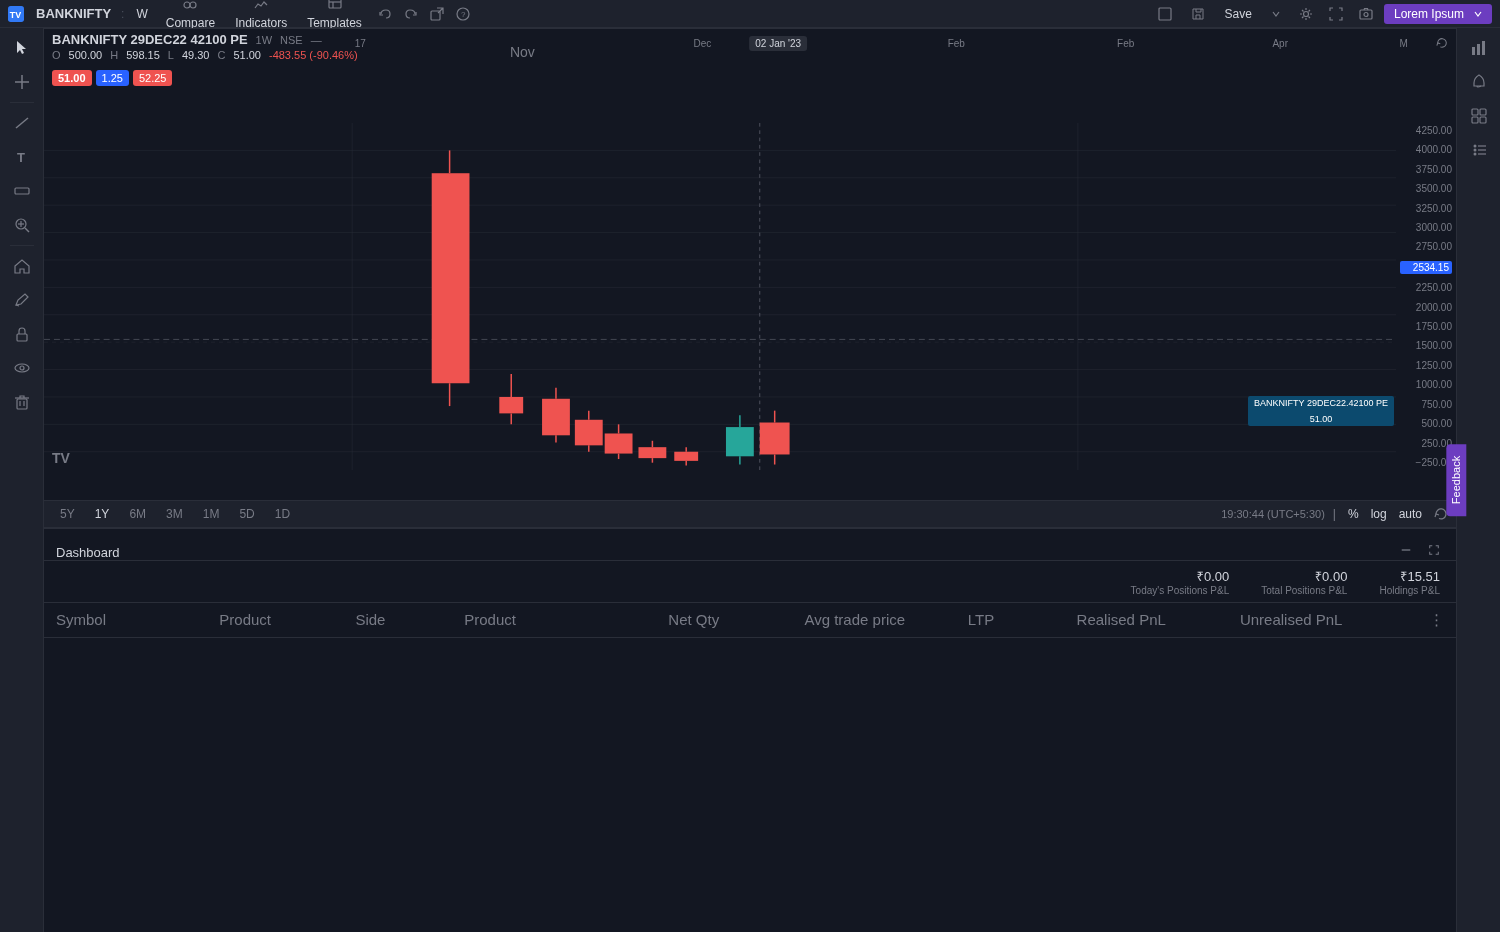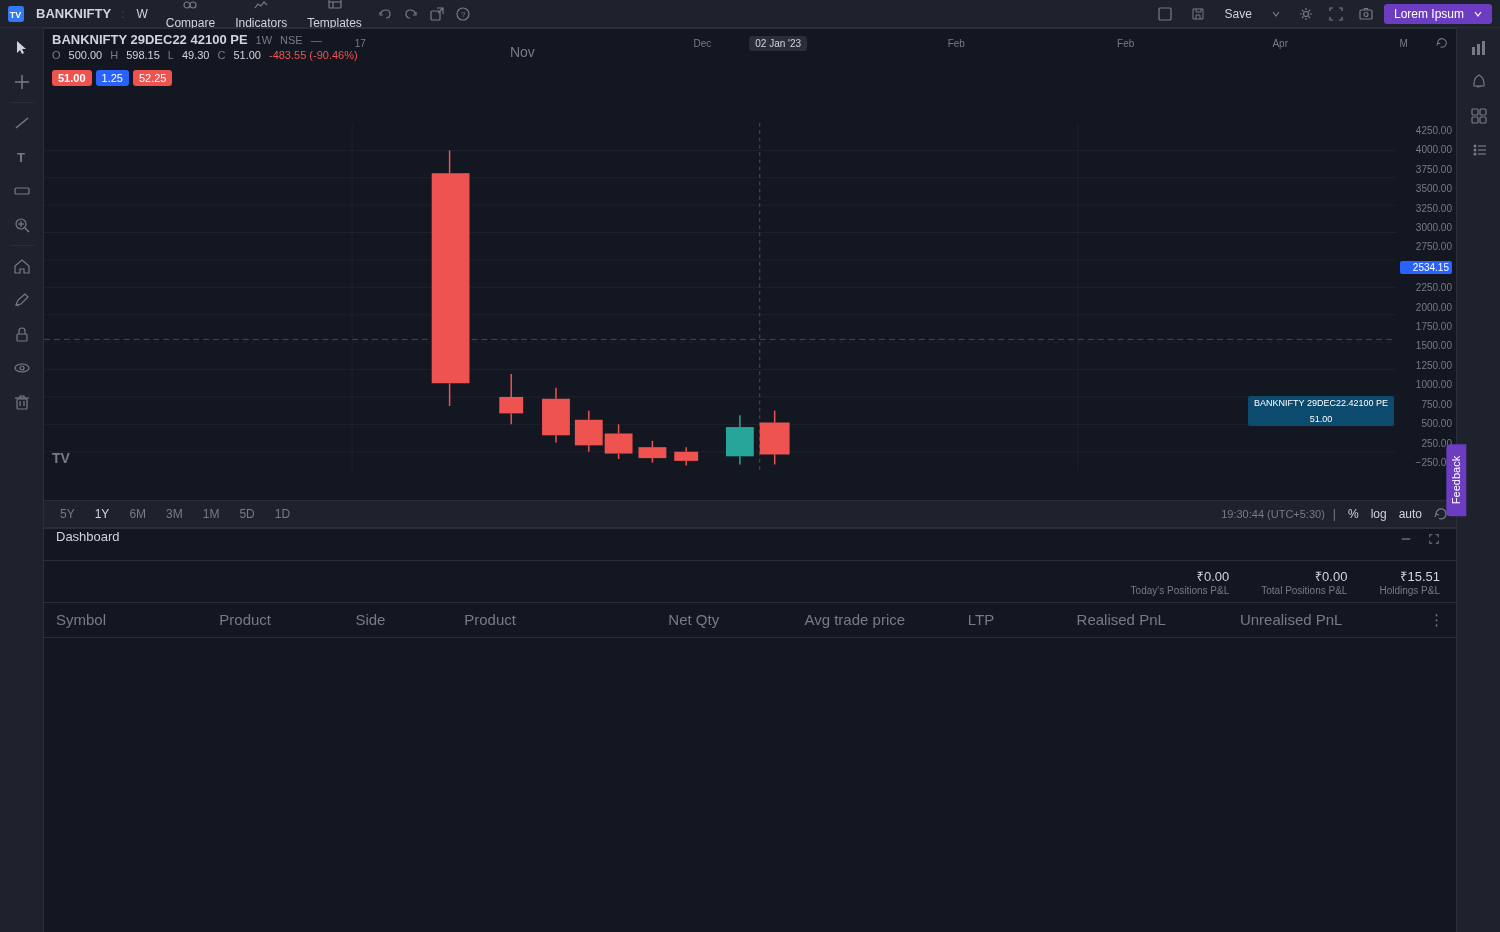--- a/index.html
+++ b/index.html
@@ -73,21 +73,21 @@
     .time-range-btn.active { color: #d1d4dc; }
     .time-display { font-size: 11px; color: #787b86; }
     .time-opt-btn { padding: 2px 4px; cursor: pointer; border-radius: 2px; }
 
     
     .dashboard-panel {
       position: absolute; left: 44px; right: 44px; top: 528px; bottom: 0;
       background: #131722; border-top: 1px solid #2a2e39;
     }
     .dashboard-header {
-      display: flex; align-items: flex-start; height: 32px; padding: 0 12px; border-bottom: 1px solid #2a2e39;
+      display: flex; align-items: flex-end; height: 32px; padding: 0 12px; border-bottom: 1px solid #2a2e39;
     }
     .dashboard-title { font-size: 13px; color: #d1d4dc; font-weight: 500; flex: 1; }
     .dashboard-controls { display: flex; align-items: center; gap: 8px; }
     .dash-ctrl-btn { width: 20px; height: 20px; display: flex; align-items: center; justify-content: center; cursor: pointer; color: #787b86; }
 
     
     .pnl-summary {
       display: flex; justify-content: flex-end; align-items: center; gap: 32px; padding: 6px 16px; border-bottom: 1px solid #2a2e39;
     }
     .pnl-item { text-align: right; }

